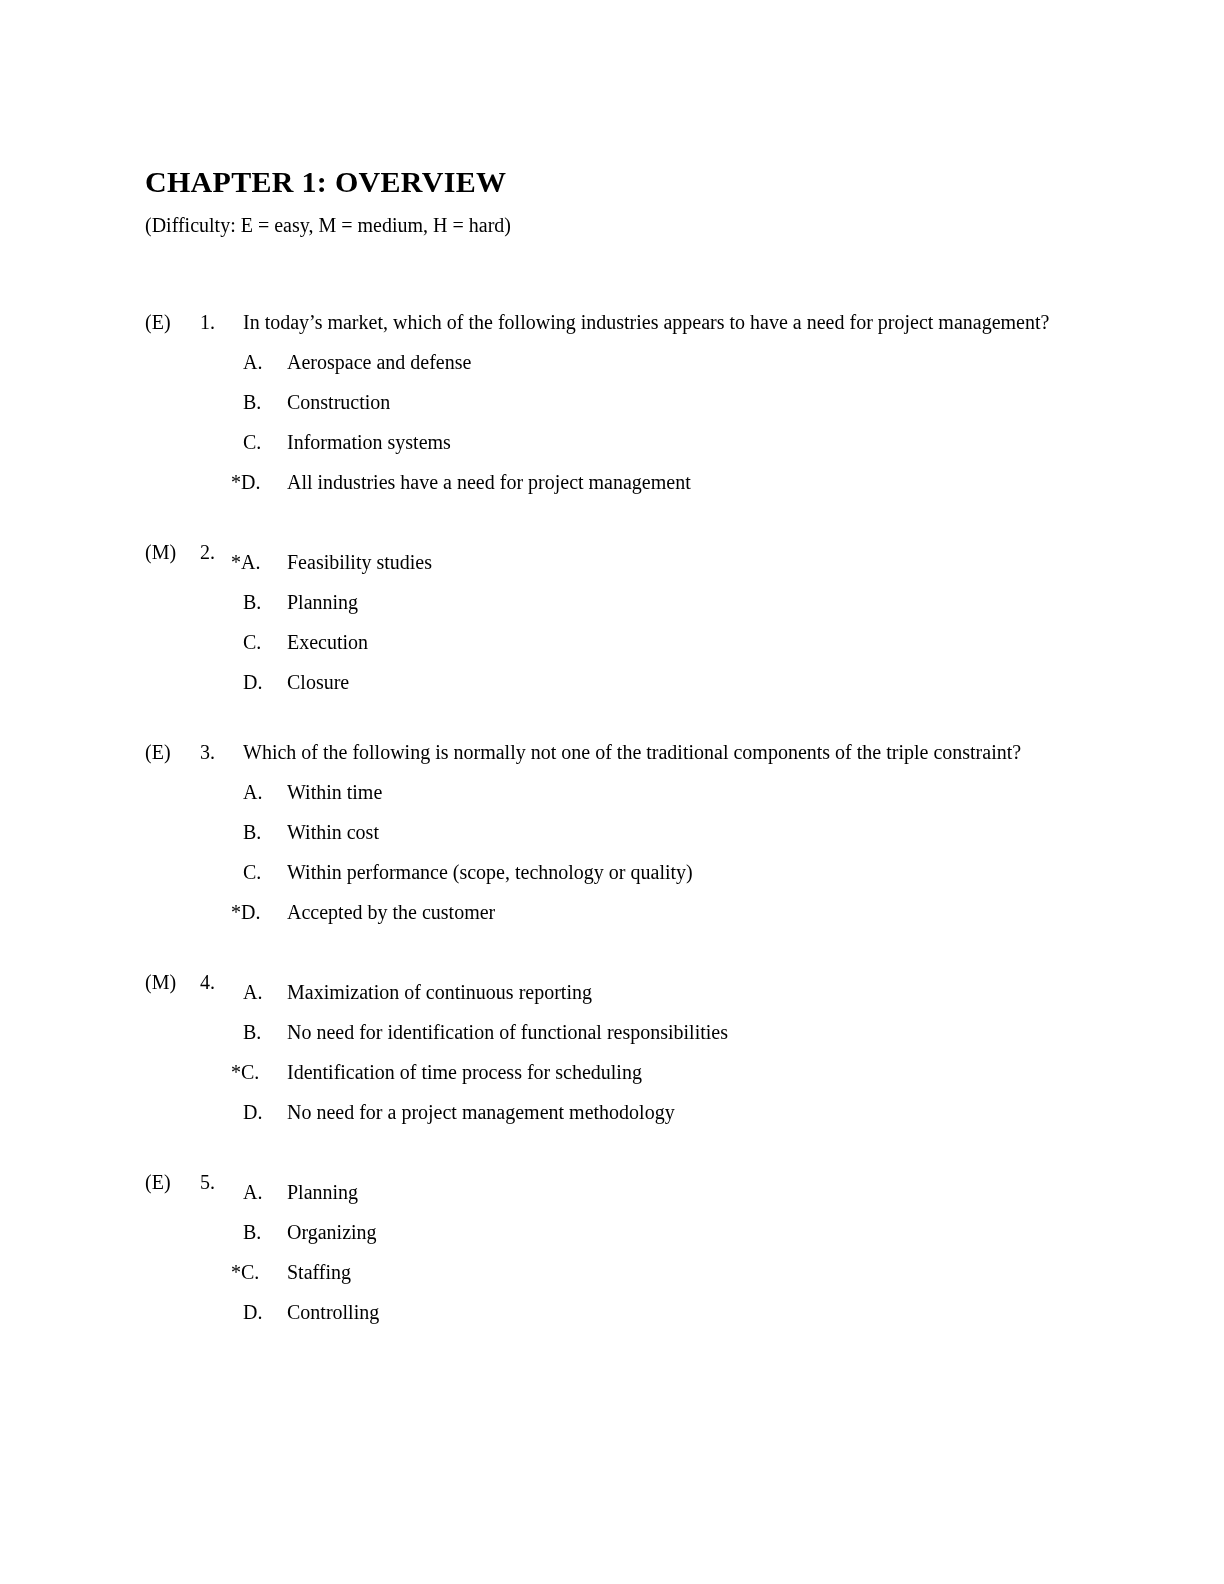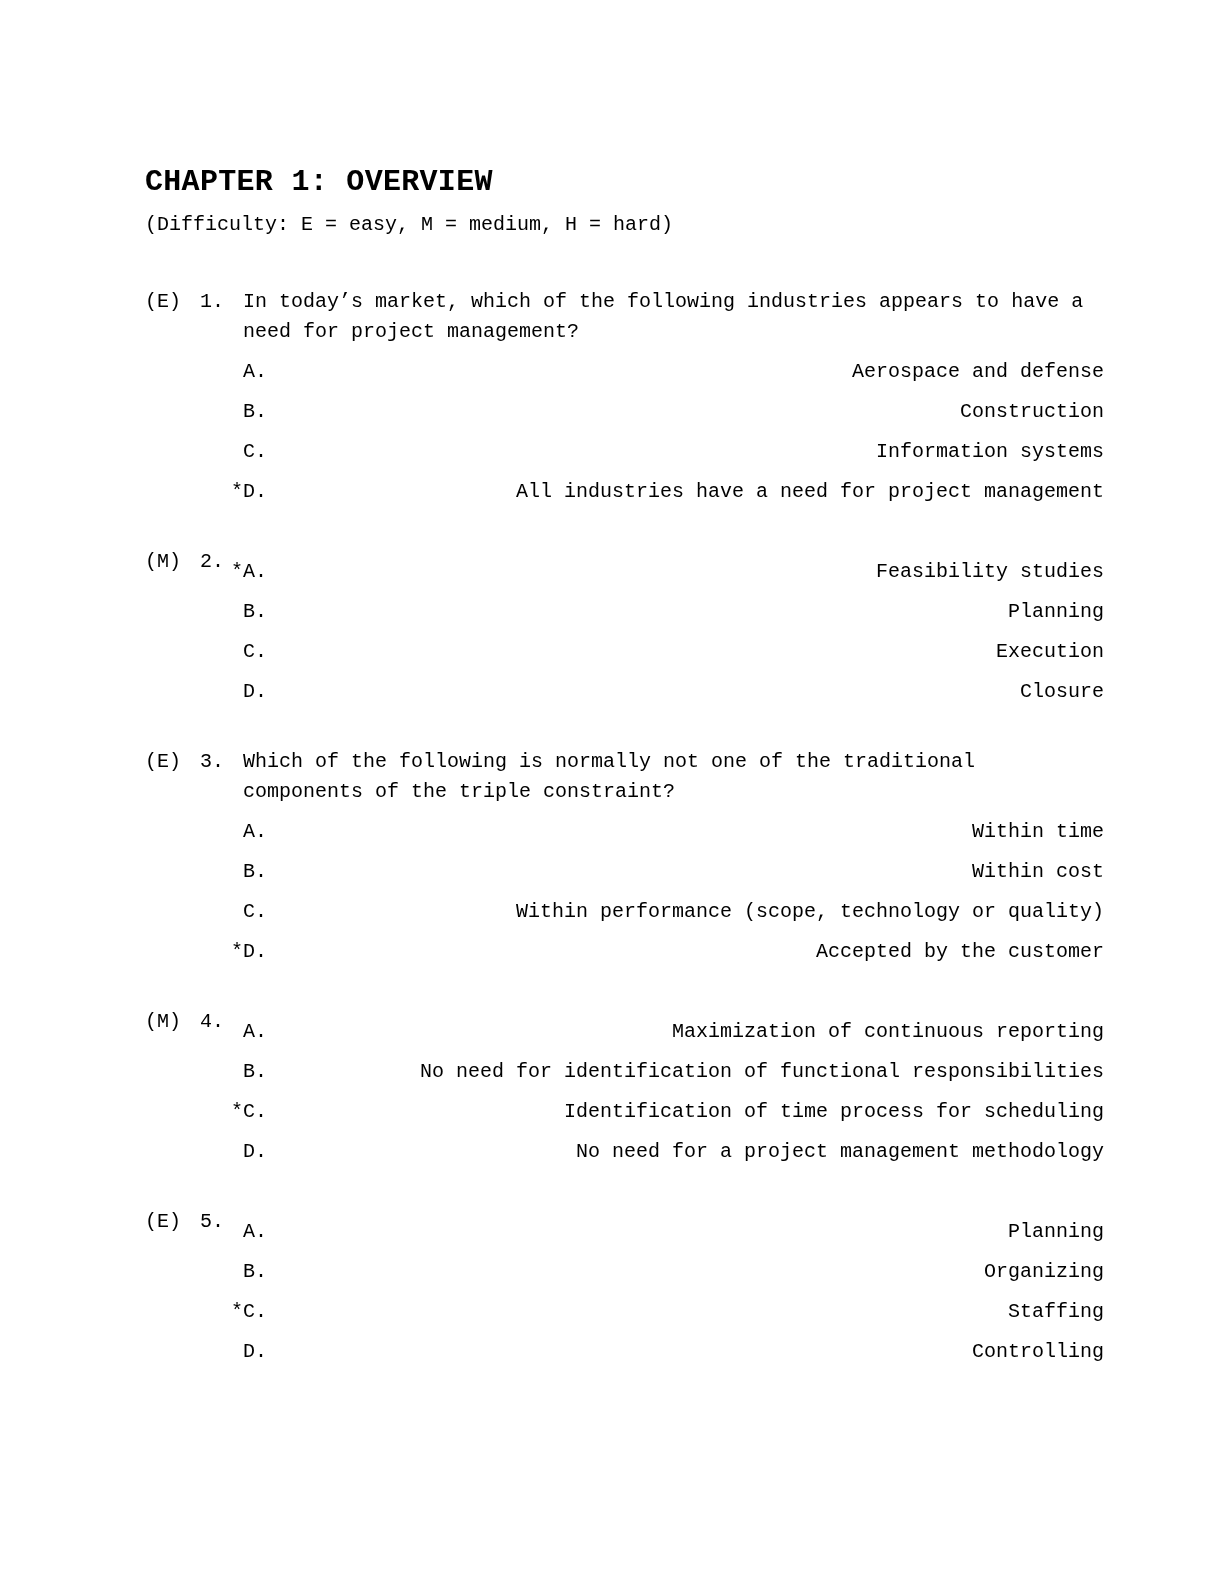--- a/index.html
+++ b/index.html
@@ -8,33 +8,33 @@
     background: #ffffff;
   }
   .page {
     position: relative;
     width: 1224px;
     height: 1584px;
     margin: 0 auto;
     background: #ffffff;
     box-sizing: border-box;
     padding: 165px 120px 60px 145px;
-    font-family: Liberation Mono, monospace;
+    font-family: Liberation Serif, serif;
     font-size: 20px;
     color: #000000;
     overflow: hidden;
   }
   .title {
     font-size: 30px;
     font-weight: bold;
     letter-spacing: 0.3px;
     margin: 0 0 12px 0;
   }
   .difficulty-note {
-    margin: 0 0 48px 0;
+    margin: 0 0 68px 0;
     line-height: 1.4;
   }
   .question {
     display: grid;
     grid-template-columns: 55px 43px 1fr;
     margin-bottom: 40px;
   }
   .q-difficulty {
     line-height: 1.5;
   }
@@ -63,21 +63,20 @@
     flex: 0 0 44px;
     width: 44px;
   }
   .marker.starred {
     margin-left: -12px;
     flex: 0 0 56px;
     width: 56px;
   }
   .opt-text {
     flex: 1;
-    text-align: right;
   }
 </style>
 </head>
 <body>
 
 <div class="page">
   <h1 class="title">CHAPTER 1: OVERVIEW</h1>
   <p class="difficulty-note">(Difficulty: E = easy, M = medium, H = hard)</p>
   <div>
   <div class="question">

